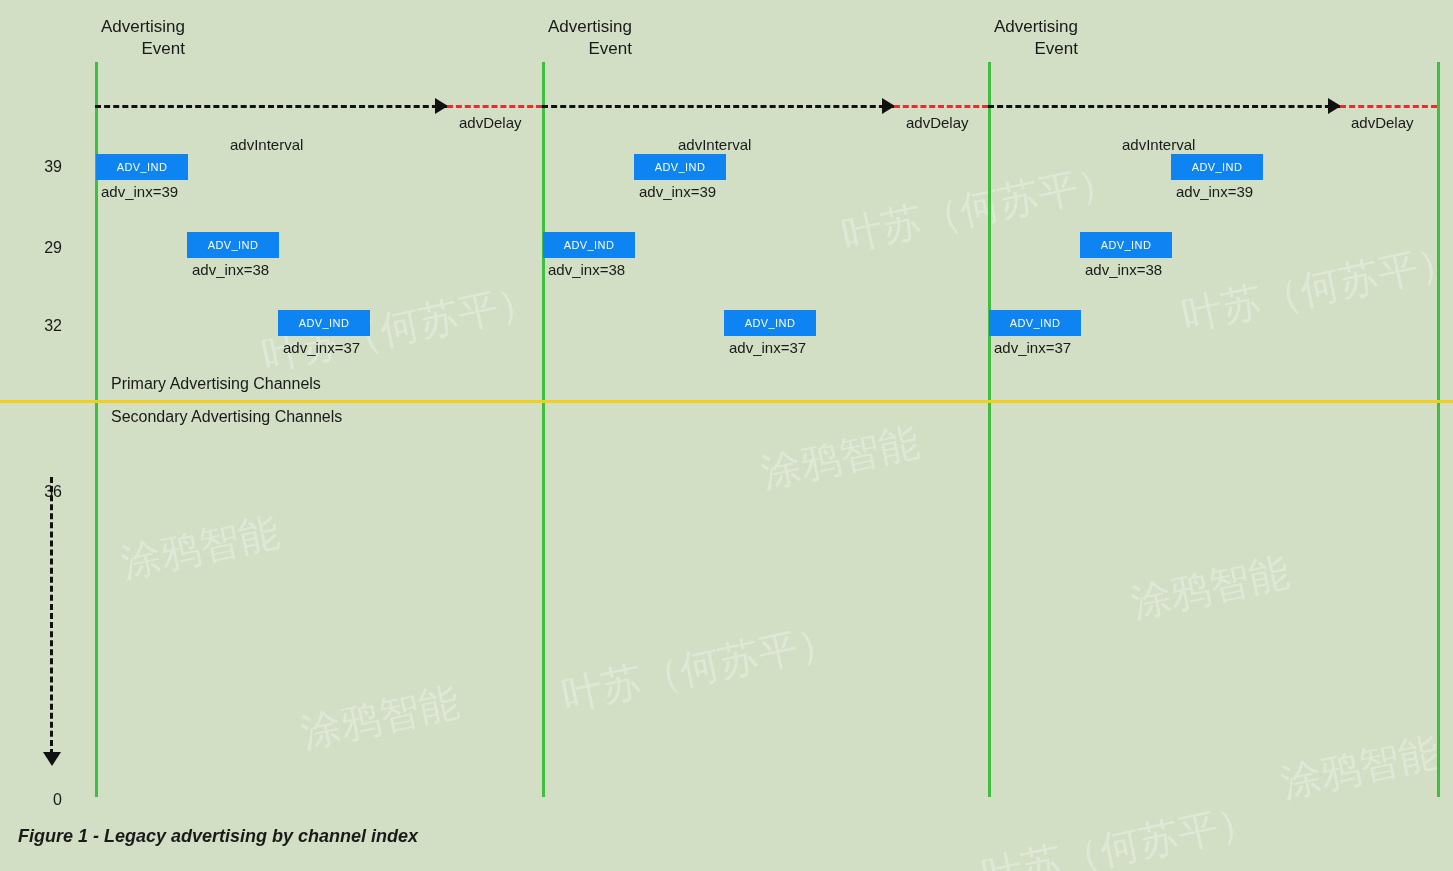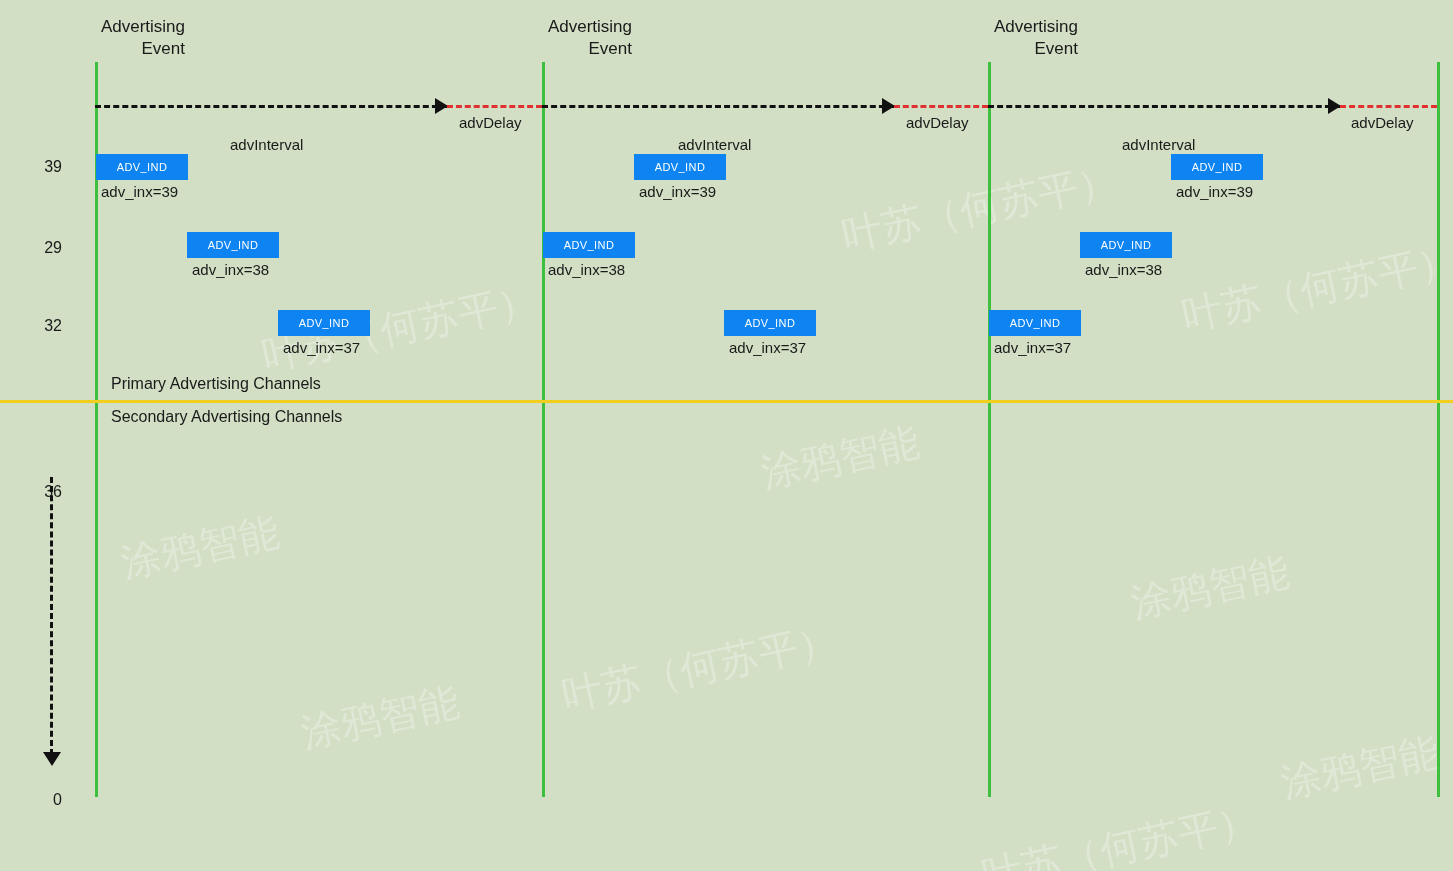--- a/index.html
+++ b/index.html
@@ -228,14 +228,15 @@
       <div class="pkt" style="left: 724px; top: 310px; background: rgb(13, 132, 242);">ADV_IND</div>
       <div class="pkt-lab" style="left: 729px; top: 339px;">adv_inx=37</div>
       <div class="pkt" style="left: 1171px; top: 154px; background: rgb(13, 132, 242);">ADV_IND</div>
       <div class="pkt-lab" style="left: 1176px; top: 183px;">adv_inx=39</div>
       <div class="pkt" style="left: 1080px; top: 232px; background: rgb(13, 132, 242);">ADV_IND</div>
       <div class="pkt-lab" style="left: 1085px; top: 261px;">adv_inx=38</div>
       <div class="pkt" style="left: 989px; top: 310px; background: rgb(13, 132, 242);">ADV_IND</div>
       <div class="pkt-lab" style="left: 994px; top: 339px;">adv_inx=37</div>
     </div>
 
+  <div class="caption">Figure 1 - Legacy advertising by channel index</div>
 
 </div>
 
 </body></html>

